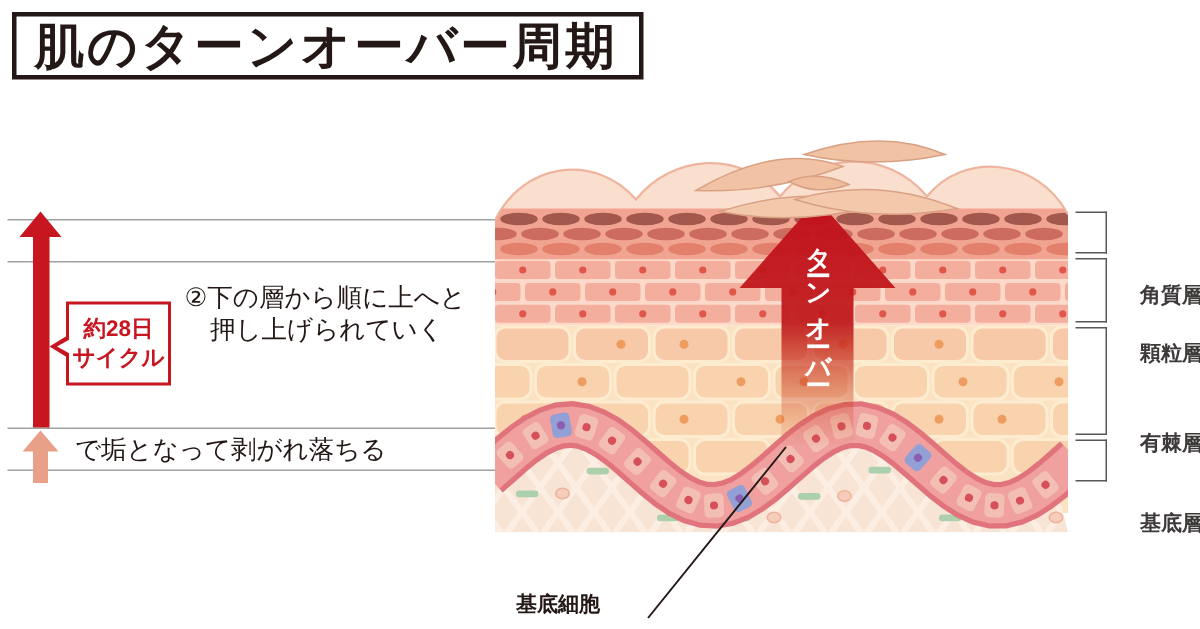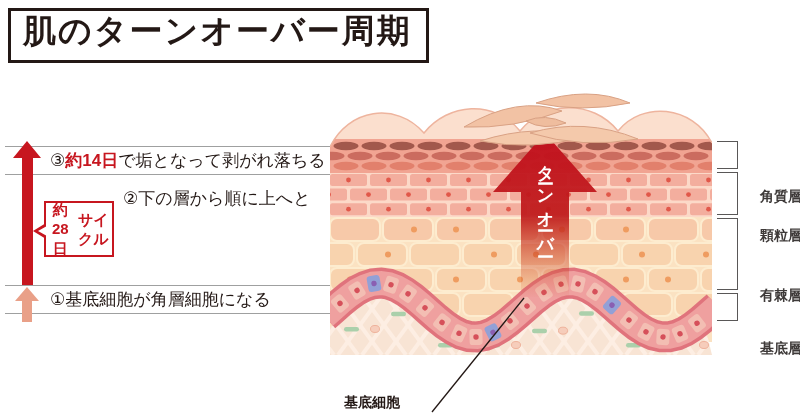--- a/index.html
+++ b/index.html
@@ -1,32 +1,32 @@
 <!DOCTYPE html>
 <html><head>
 <meta charset="utf-8">
 <style>
   html,body{margin:0;padding:0;background:#fff;}
   .stage{position:relative;width:800px;height:419px;background:#fff;overflow:hidden;
          font-family:"Liberation Sans","DejaVu Sans",sans-serif;color:#231815;}
   
   .title-box{position:absolute;left:8px;top:8px;border:3px solid #231815;background:#fff;
-             padding:1px 14px 10px 12px;font-size:33px;font-weight:bold;letter-spacing:2px;line-height:1.15;}
+             padding:1px 14px 0 12px;font-size:33px;font-weight:bold;letter-spacing:2px;line-height:1.15;}
   
   .hline{position:absolute;left:5px;width:325px;height:1px;background:#9fa0a0;}
   
   .arrow-head-dark{position:absolute;left:13px;top:141px;width:0;height:0;
       border-left:14px solid transparent;border-right:14px solid transparent;border-bottom:17px solid #c7161f;z-index:2;}
   .arrow-shaft-dark{position:absolute;left:22px;top:156px;width:11px;height:129px;background:#c7161f;z-index:2;}
   .arrow-head-soft{position:absolute;left:15px;top:287px;width:0;height:0;
       border-left:12px solid transparent;border-right:12px solid transparent;border-bottom:14px solid #e9a088;z-index:2;}
   .arrow-shaft-soft{position:absolute;left:22px;top:300px;width:10px;height:22px;background:#e9a088;z-index:2;}
   
   .cycle-bubble{position:absolute;left:44px;top:201px;width:66px;height:52px;border:2.5px solid #c7161f;
-      background:#fff;z-index:3;display:flex;flex-direction:row;align-items:center;justify-content:center;
+      background:#fff;z-index:3;display:flex;flex-direction:column;align-items:center;justify-content:center;
       font-size:15px;font-weight:bold;color:#c7161f;line-height:1.3;text-align:center;}
   .bubble-tail-outer{position:absolute;left:-13px;top:20px;width:0;height:0;
       border-top:8px solid transparent;border-bottom:8px solid transparent;border-right:13px solid #c7161f;}
   .bubble-tail-inner{position:absolute;left:-8px;top:23px;width:0;height:0;
       border-top:5px solid transparent;border-bottom:5px solid transparent;border-right:9px solid #fff;}
   
   .step{position:absolute;font-size:17px;line-height:21px;color:#231815;white-space:nowrap;}
   .step3{left:50px;top:150px;}
   .step2{left:123px;top:188px;}
   .step1{left:50px;top:289px;}
@@ -60,27 +60,27 @@
   <div class="arrow-head-soft"></div>
   <div class="arrow-shaft-soft"></div>
 
   <div class="cycle-bubble">
     <div class="bubble-tail-outer"></div>
     <div class="bubble-tail-inner"></div>
     <span>約28日</span>
     <span>サイクル</span>
   </div>
 
-  <div class="step step3"><span>③</span><span class="red">約14日</span><span>で垢となって剥がれ落ちる</span></div>
 
   <div class="step step2">
     <div>②下の層から順に上へと</div>
+    <div class="indent">押し上げられていく</div>
   </div>
 
-  <div class="step step1">①基底細胞が角層細胞になる</div>
+  <div class="step step1">で垢となって剥がれ落ちる</div>
 
   <svg id="skin-svg" class="skin-svg" width="382" height="270" viewBox="0 0 382 270">
     <defs>
       <clipPath id="skinClip">
         <path d="M0,62 C18,24 66,16 94,48 C118,18 164,14 190,46 C214,16 262,14 288,46 C312,16 362,20 382,58 L382,270 L0,270 Z"></path>
       </clipPath>
       <linearGradient id="arrowGrad" gradientUnits="userSpaceOnUse" x1="0" y1="48" x2="0" y2="214">
         <stop offset="0" stop-color="#c2101e" stop-opacity="0.97"></stop>
         <stop offset="0.5" stop-color="#bf1a1b" stop-opacity="0.93"></stop>
         <stop offset="1" stop-color="#d4571f" stop-opacity="0"></stop>

